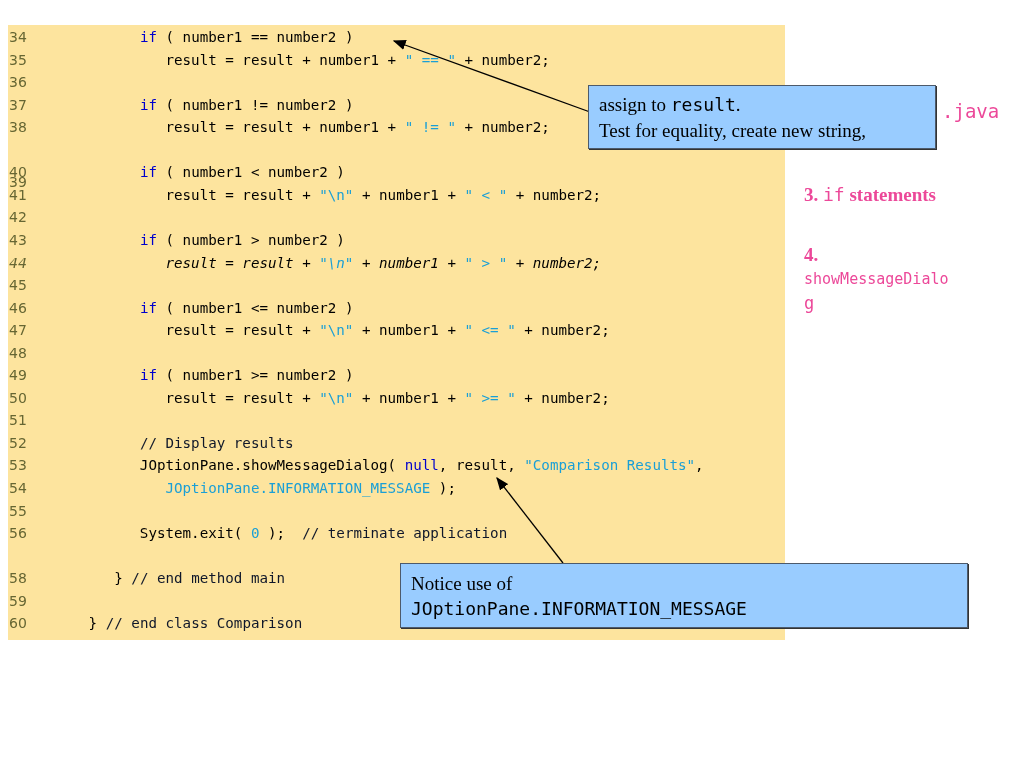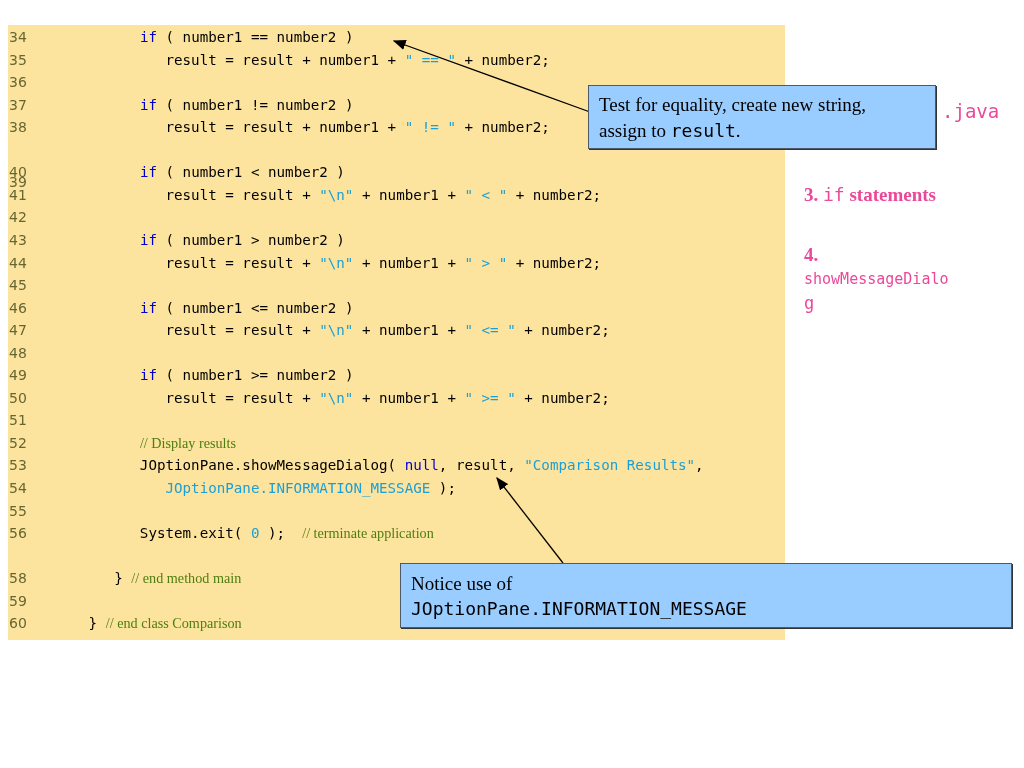--- a/index.html
+++ b/index.html
@@ -3,21 +3,21 @@
 <meta charset="utf-8">
 <style>
   html, body { margin:0; padding:0; }
   body { width:1024px; height:768px; background:#ffffff; position:relative; overflow:hidden; font-family:"DejaVu Sans", sans-serif; }
   #code-panel { position:absolute; left:8px; top:25px; width:777px; height:615px; background:#fde49e; }
   .code-line { position:absolute; left:0; height:22px; line-height:22px; white-space:pre; font-family:"DejaVu Sans Mono", monospace; font-size:14.2px; color:#000; }
   .ln { position:absolute; left:1px; width:40px; color:#666633; font-family:"DejaVu Sans", sans-serif; font-size:14px; }
   .code { position:absolute; left:55px; }
   .kw { color:#0000cc; }
   .str { color:#1a9fd6; }
-  .cm { color:#4d7c0f;font-family:Liberation Serif, serif; }
+  .cm { color:#0f172a; }
   .num { color:#1a9fd6; }
   .callout { position:absolute; background:#99ccff; border:1px solid #4d5a6b; box-shadow:1px 1px 0 #333; font-family:"Liberation Serif", serif; font-size:19px; color:#000; }
   .mono { font-family:"DejaVu Sans Mono", monospace; }
   .side { position:absolute; font-family:"Liberation Serif", serif; font-size:19px; color:#ec4899; }
   .side b { font-weight:bold; }
   svg#arrows { position:absolute; left:0; top:0; }
 </style>
 </head>
 <body>
 
@@ -25,21 +25,21 @@
     <div class="code-line" style="top: 1px; width: 770px;"><span class="ln">34</span><span class="code"><span>         </span><span class="kw">if</span><span> ( number1 == number2 )</span></span></div>
     <div class="code-line" style="top: 23.55px; width: 770px;"><span class="ln">35</span><span class="code"><span>            result = result + number1 + </span><span class="str">" == "</span><span> + number2;</span></span></div>
     <div class="code-line" style="top: 46.1px; width: 770px;"><span class="ln">36</span><span class="code"></span></div>
     <div class="code-line" style="top: 68.65px; width: 770px;"><span class="ln">37</span><span class="code"><span>         </span><span class="kw">if</span><span> ( number1 != number2 )</span></span></div>
     <div class="code-line" style="top: 91.2px; width: 770px;"><span class="ln">38</span><span class="code"><span>            result = result + number1 + </span><span class="str">" != "</span><span> + number2;</span></span></div>
     <div class="code-line" style="top: 113.75px; width: 770px; margin-top: 32px;"><span class="ln">39</span><span class="code"></span></div>
     <div class="code-line" style="top: 136.3px; width: 770px;"><span class="ln">40</span><span class="code"><span>         </span><span class="kw">if</span><span> ( number1 &lt; number2 )</span></span></div>
     <div class="code-line" style="top: 158.85px; width: 770px;"><span class="ln">41</span><span class="code"><span>            result = result + </span><span class="str">"\n"</span><span> + number1 + </span><span class="str">" &lt; "</span><span> + number2;</span></span></div>
     <div class="code-line" style="top: 181.4px; width: 770px;"><span class="ln">42</span><span class="code"></span></div>
     <div class="code-line" style="top: 203.95px; width: 770px;"><span class="ln">43</span><span class="code"><span>         </span><span class="kw">if</span><span> ( number1 &gt; number2 )</span></span></div>
-    <div class="code-line" style="top: 226.5px; width: 770px;"><span class="ln">44</span><span class="code"><span>            result = result + </span><span class="str">"\n"</span><span> + number1 + </span><span class="str">" &gt; "</span><span> + number2;</span></span></div>
+    <div class="code-line" style="top: 226.5px; width: 770px; font-style: italic;"><span class="ln">44</span><span class="code"><span>            result = result + </span><span class="str">"\n"</span><span> + number1 + </span><span class="str">" &gt; "</span><span> + number2;</span></span></div>
     <div class="code-line" style="top: 249.05px; width: 770px;"><span class="ln">45</span><span class="code"></span></div>
     <div class="code-line" style="top: 271.6px; width: 770px;"><span class="ln">46</span><span class="code"><span>         </span><span class="kw">if</span><span> ( number1 &lt;= number2 )</span></span></div>
     <div class="code-line" style="top: 294.15px; width: 770px;"><span class="ln">47</span><span class="code"><span>            result = result + </span><span class="str">"\n"</span><span> + number1 + </span><span class="str">" &lt;= "</span><span> + number2;</span></span></div>
     <div class="code-line" style="top: 316.7px; width: 770px;"><span class="ln">48</span><span class="code"></span></div>
     <div class="code-line" style="top: 339.25px; width: 770px;"><span class="ln">49</span><span class="code"><span>         </span><span class="kw">if</span><span> ( number1 &gt;= number2 )</span></span></div>
     <div class="code-line" style="top: 361.8px; width: 770px;"><span class="ln">50</span><span class="code"><span>            result = result + </span><span class="str">"\n"</span><span> + number1 + </span><span class="str">" &gt;= "</span><span> + number2;</span></span></div>
     <div class="code-line" style="top: 384.35px; width: 770px;"><span class="ln">51</span><span class="code"></span></div>
     <div class="code-line" style="top: 406.9px; width: 770px;"><span class="ln">52</span><span class="code"><span>         </span><span class="cm">// Display results</span></span></div>
     <div class="code-line" style="top: 429.45px; width: 770px;"><span class="ln">53</span><span class="code"><span>         JOptionPane.showMessageDialog( </span><span class="kw">null</span><span>, result, </span><span class="str">"Comparison Results"</span><span>,</span></span></div>
     <div class="code-line" style="top: 452px; width: 770px;"><span class="ln">54</span><span class="code"><span>            </span><span class="str">JOptionPane.INFORMATION_MESSAGE</span><span> );</span></span></div>
@@ -54,25 +54,25 @@
   <defs>
     <marker id="ah" markerWidth="10" markerHeight="8" refX="9" refY="4" orient="auto">
       <path d="M0,0 L10,4 L0,8 z" fill="#000"></path>
     </marker>
   </defs>
   <line x1="590" y1="112" x2="394" y2="41" stroke="#000" stroke-width="1.3" marker-end="url(#ah)"></line>
   <line x1="563" y1="563" x2="497" y2="478" stroke="#000" stroke-width="1.3" marker-end="url(#ah)"></line>
 </svg>
 
 <div class="callout" style="left:588px; top:85px; width:348px; height:64px; padding:0 0 0 10px; box-sizing:border-box; line-height:26px; padding-top:6px;">
+  <div><span>assign to </span><span class="mono" style="font-size:18px;">result</span><span>.</span></div>
   <div>Test for equality, create new string,</div>
-  <div><span>assign to </span><span class="mono" style="font-size:18px;">result</span><span>.</span></div>
 </div>
 
-<div class="callout" style="left:400px; top:563px; width:612px; height:65px; padding:7px 0 0 10px; box-sizing:border-box; line-height:25px;">
+<div class="callout" style="left:400px; top:563px; width:568px; height:65px; padding:7px 0 0 10px; box-sizing:border-box; line-height:25px;">
   <div>Notice use of</div>
   <div class="mono" style="font-size:18px;">JOptionPane.INFORMATION_MESSAGE</div>
 </div>
 
 <div class="side mono" style="left:942px; top:100px; font-size:19px; font-family:'DejaVu Sans Mono', monospace;">.java</div>
 
 <div class="side" style="left:804px; top:184px;">
   <b>3. </b><span class="mono" style="font-size:18px;">if</span><b> statements</b>
 </div>
 

